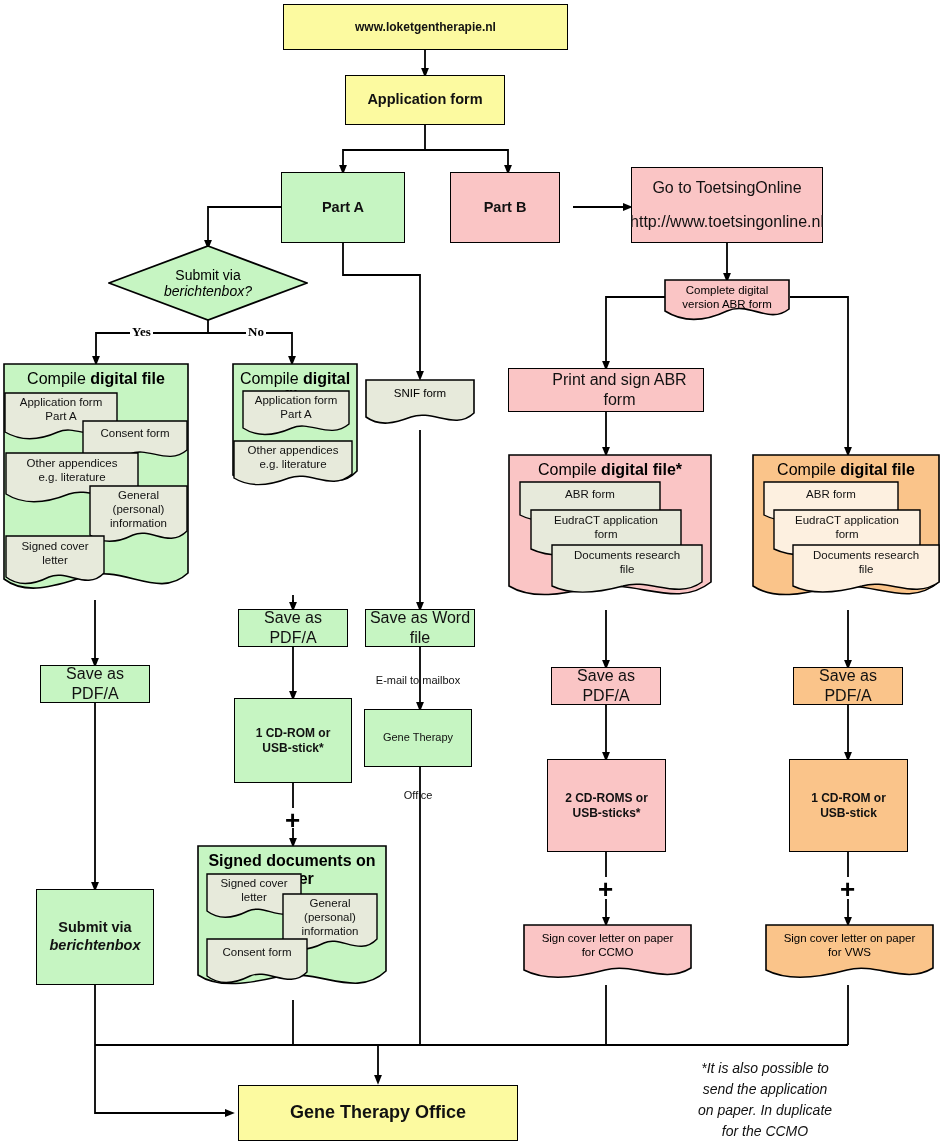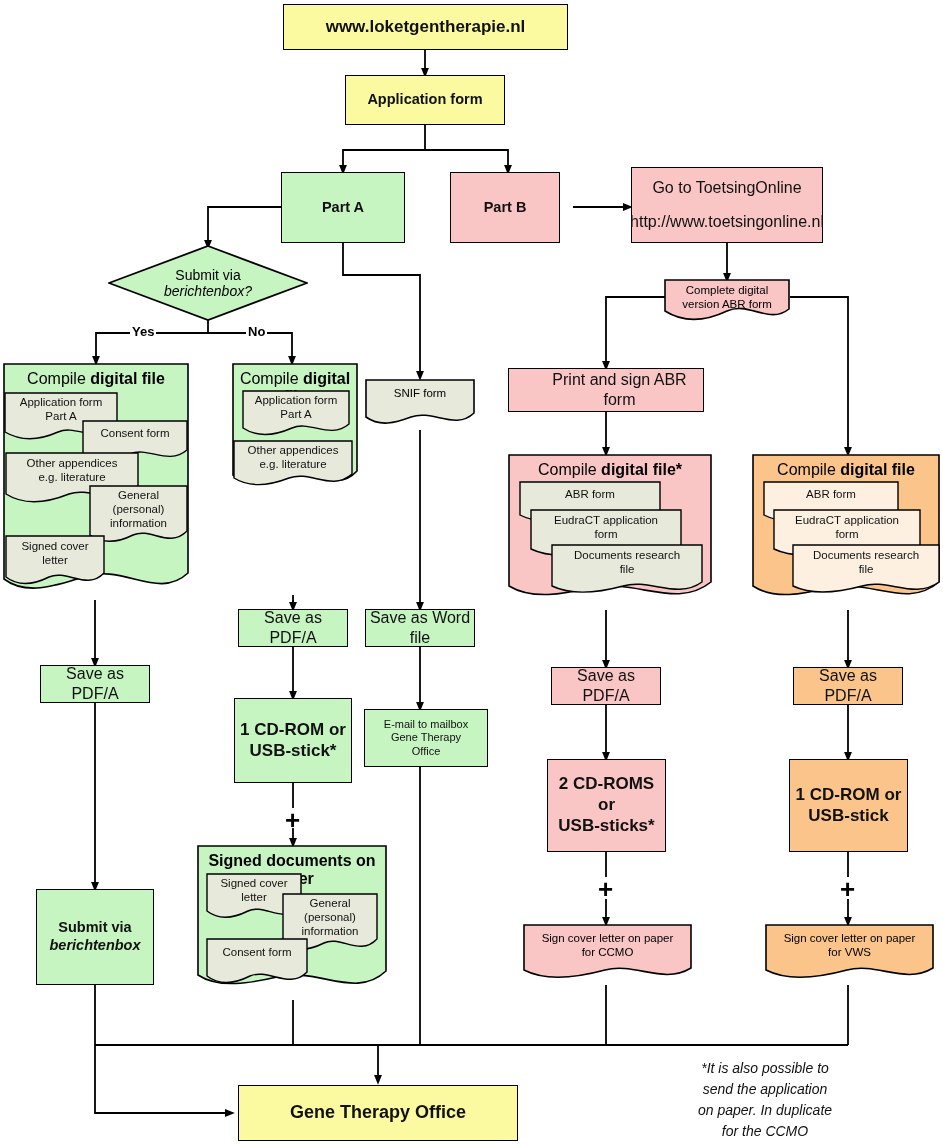--- a/index.html
+++ b/index.html
@@ -7,31 +7,31 @@
   #stage{position:relative;width:943px;height:1145px;overflow:hidden;background:#fff;}
   #wires{position:absolute;left:0;top:0;width:943px;height:1145px;}
   .node{position:absolute;box-sizing:border-box;border:1.6px solid #000;
         display:flex;align-items:center;justify-content:center;text-align:center;
         color:#111;line-height:1.22;}
   .yellow{background:#fcfaa0;}
   .green{background:#c6f5c2;}
   .pink{background:#fac5c5;}
   .orange{background:#fac48a;}
   .bold{font-weight:bold;}
-  .big{font-size:17px;font-weight:bold;}
+  .big{font-size:12px;font-weight:bold;}
   .mid{font-size:14.5px;font-weight:bold;}
   .sm{font-size:16px;}
   .xsm{font-size:11px;}
   .diamond{position:absolute;}
   .docwrap{position:absolute;}
   .docwrap svg{position:absolute;left:0;top:0;overflow:visible;}
   .doclabel{position:absolute;left:0;right:0;text-align:center;}
   .plus{position:absolute;font-size:26px;font-weight:bold;color:#000;line-height:1;}
   .note{position:absolute;font-style:italic;font-size:14px;text-align:center;line-height:1.5;color:#111;}
-  .edgelabel{position:absolute;font-size:13px;font-weight:bold;background:#fff;padding:0 2px;}
+  .edgelabel{position:absolute;font-size:13px;font-weight:bold;background:#fff;padding:0 2px;font-family:Liberation Serif, serif;}
   .innerdoc{position:absolute;}
   .innerdoc .t{position:absolute;left:0;right:0;text-align:center;font-size:11.5px;color:#111;}
 </style>
 </head>
 <body>
 
 <div id="stage">
 
   <svg id="wires" viewBox="0 0 943 1145">
     <defs>
@@ -348,21 +348,21 @@
 
   <div class="node orange sm" style="left:793px;top:667px;width:110px;height:38px;">
     <span>Save as PDF/A</span>
   </div>
 
   <div class="node green big" style="left:234px;top:698px;width:118px;height:85px;flex-direction:column;">
     <span>1 CD-ROM or</span>
     <span>USB-stick*</span>
   </div>
 
-  <div class="node green xsm" style="left:364px;top:709px;width:124px;height:58px;flex-direction:column;">
+  <div class="node green xsm" style="left:364px;top:709px;width:108px;height:58px;flex-direction:column;gap:44px;">
     <span>E-mail to mailbox</span>
     <span>Gene Therapy</span>
     <span>Office</span>
   </div>
 
   <div class="node pink big" style="left:547px;top:759px;width:119px;height:93px;flex-direction:column;">
     <span>2 CD-ROMS or</span>
     <span>USB-sticks*</span>
   </div>
 

